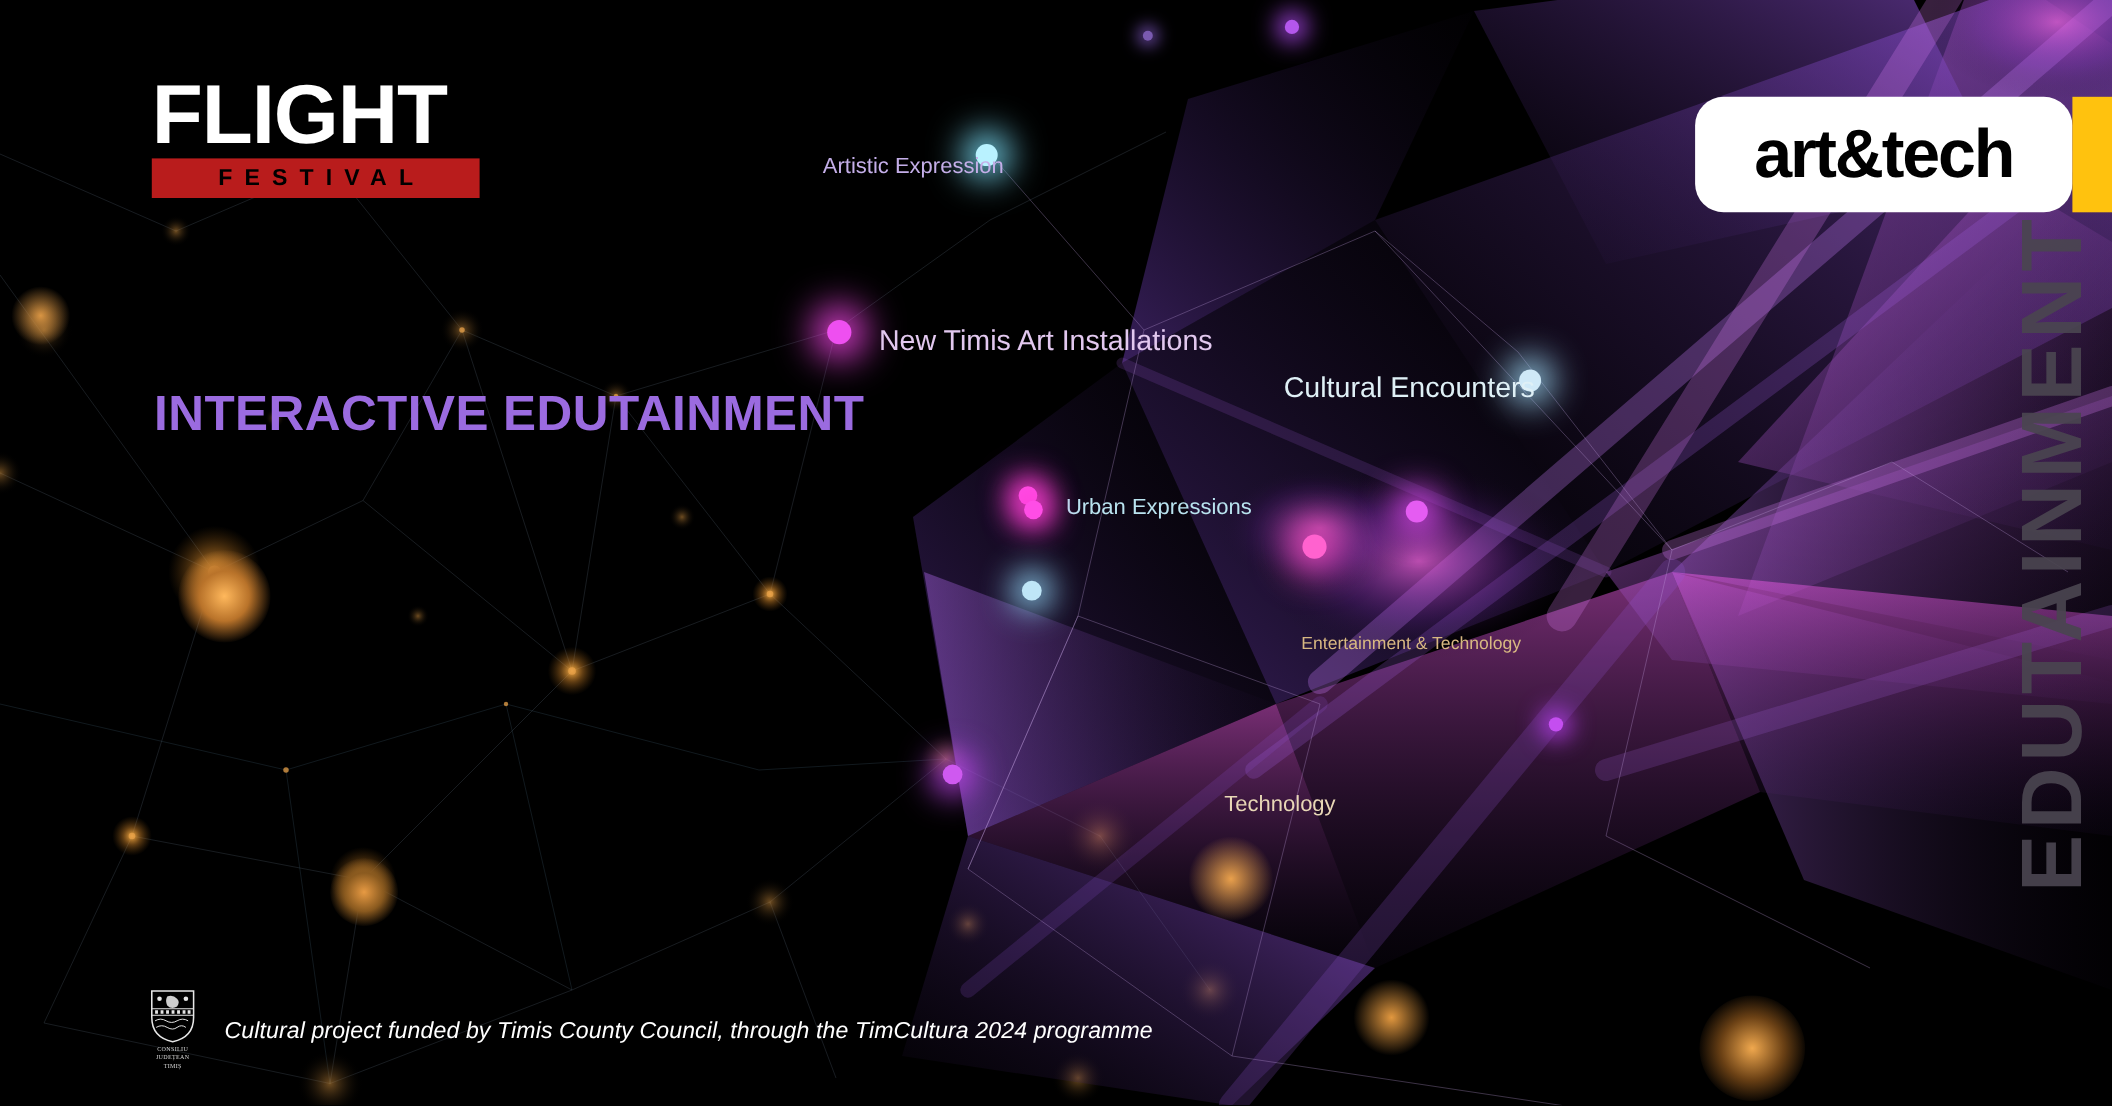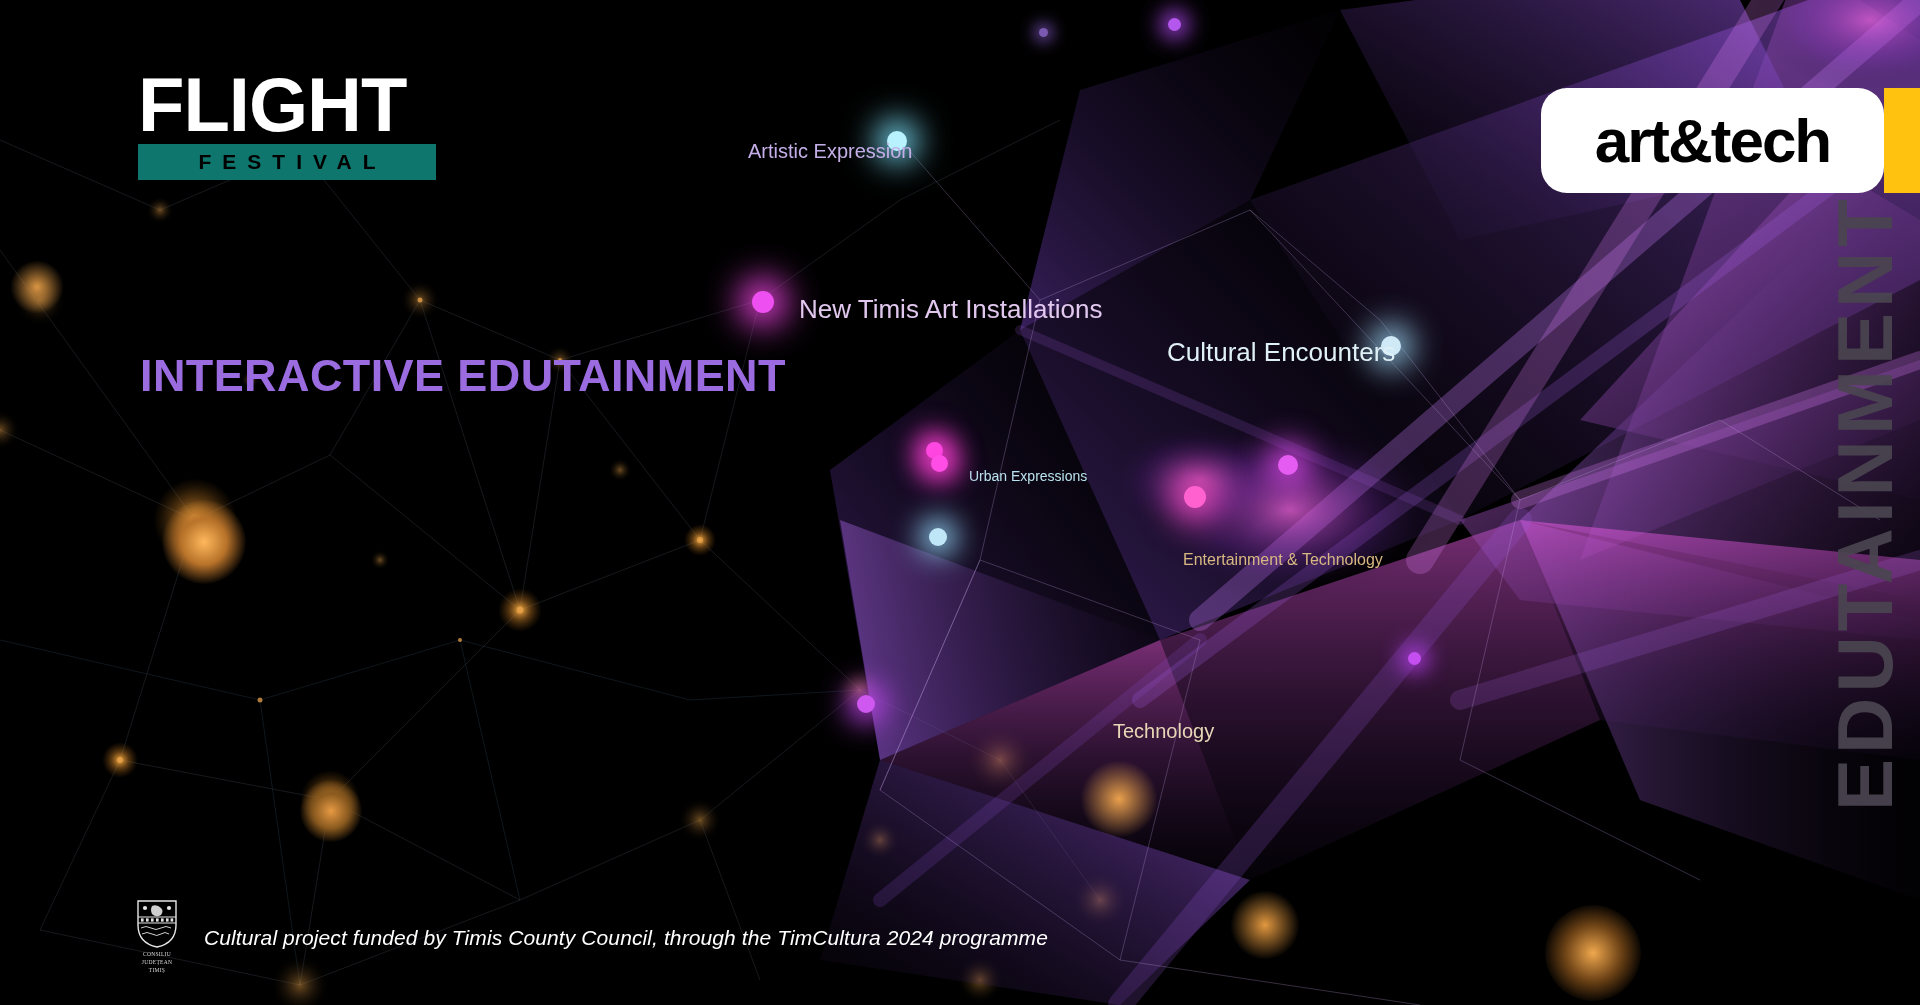--- a/index.html
+++ b/index.html
@@ -24,21 +24,21 @@
   
   .beam-field { position:absolute; right:0; top:0; width:1100px; height:100%;
                 overflow:hidden; pointer-events:none; }
   .beam-field svg { position:absolute; right:0; top:0; }
 
   
   .flight-logo { position:absolute; left:138px; top:72px; width:300px; }
   .flight-word { font-family:"Liberation Sans", sans-serif;
     font-weight:700; font-size:76px; line-height:0.86; color:#ffffff;
     letter-spacing:-1px; }
-  .festival-bar { margin-top:7px; background:#0f766e; height:36px;
+  .festival-bar { margin-top:7px; background:#b91c1c; height:36px;
     display:flex; align-items:center; justify-content:center; width:298px; }
   .festival-word { font-family:"Liberation Sans", sans-serif;
     font-weight:700; font-size:21px; color:#000000; letter-spacing:11px;
     text-indent:11px; }
 
   
   .arttech-logo { position:absolute; left:1541px; top:88px;
     width:379px; height:105px; display:flex; }
   .arttech-white { flex:1; background:#ffffff; display:flex;
     align-items:center; justify-content:center;border-radius:26px; }
@@ -277,23 +277,23 @@
   </div>
 
   <div id="network-layer">
       <div class="node-dot" style="left: 887px; top: 131px; width: 20px; height: 20px; background: rgb(185, 242, 255); box-shadow: rgb(127, 230, 255) 0px 0px 32px 11px;"></div>
       <div class="node-label" style="left: 748px; top: 140px; font-size: 20px; color: rgb(196, 174, 232);">Artistic Expression</div>
       <div class="node-dot" style="left: 752px; top: 291px; width: 22px; height: 22px; background: rgb(238, 79, 240); box-shadow: rgb(255, 73, 242) 0px 0px 35.2px 12.1px;"></div>
       <div class="node-label" style="left: 799px; top: 294px; font-size: 26px; color: rgb(226, 200, 239);">New Timis Art Installations</div>
       <div class="node-dot" style="left: 1381px; top: 336px; width: 20px; height: 20px; background: rgb(207, 233, 247); box-shadow: rgb(159, 217, 245) 0px 0px 32px 11px;"></div>
       <div class="node-label" style="left: 1167px; top: 337px; font-size: 26px; color: rgb(223, 240, 246);">Cultural Encounters</div>
       <div class="node-dot" style="left: 925.5px; top: 441.5px; width: 17px; height: 17px; background: rgb(255, 77, 230); box-shadow: rgb(255, 61, 214) 0px 0px 27.2px 9.35px;"></div>
-      <div class="node-label" style="left: 969px; top: 468px; font-size: 14px; color: rgb(185, 227, 239);">Urban Expressions</div>
+      <div class="node-label" style="left: 969px; top: 450px; font-size: 20px; color: rgb(185, 227, 239);">Urban Expressions</div>
       <div class="node-dot" style="left: 1184px; top: 486px; width: 22px; height: 22px; background: rgb(255, 98, 207); box-shadow: rgb(255, 79, 199) 0px 0px 35.2px 12.1px;"></div>
-      <div class="node-label" style="left: 1183px; top: 551px; font-size: 16px; color: rgb(216, 184, 130);">Entertainment &amp; Technology</div>
+      <div class="node-label" style="left: 1183px; top: 577px; font-size: 16px; color: rgb(216, 184, 130);">Entertainment &amp; Technology</div>
       <div class="node-dot" style="left: 1407.5px; top: 651.5px; width: 13px; height: 13px; background: rgb(196, 78, 240); box-shadow: rgb(180, 61, 232) 0px 0px 20.8px 7.15px;"></div>
       <div class="node-label" style="left: 1113px; top: 720px; font-size: 20px; color: rgb(232, 215, 182);">Technology</div>
       <div class="node-dot" style="left: 930.5px; top: 454.5px; width: 17px; height: 17px; background: rgb(255, 77, 230); box-shadow: rgb(255, 61, 214) 0px 0px 27.2px 9.35px;"></div>
       <div class="node-dot" style="left: 1278px; top: 455px; width: 20px; height: 20px; background: rgb(229, 92, 242); box-shadow: rgb(224, 74, 240) 0px 0px 32px 11px;"></div>
       <div class="node-dot" style="left: 929px; top: 528px; width: 18px; height: 18px; background: rgb(191, 230, 247); box-shadow: rgb(143, 208, 240) 0px 0px 28.8px 9.9px;"></div>
       <div class="node-dot" style="left: 857px; top: 695px; width: 18px; height: 18px; background: rgb(207, 89, 240); box-shadow: rgb(194, 70, 238) 0px 0px 28.8px 9.9px;"></div>
       <div class="node-dot" style="left: 1167.5px; top: 17.5px; width: 13px; height: 13px; background: rgb(180, 87, 236); box-shadow: rgb(169, 70, 232) 0px 0px 20.8px 7.15px;"></div>
       <div class="node-dot" style="left: 1038.5px; top: 27.5px; width: 9px; height: 9px; background: rgb(122, 90, 176); box-shadow: rgb(108, 74, 165) 0px 0px 14.4px 4.95px;"></div>
     </div>
 

